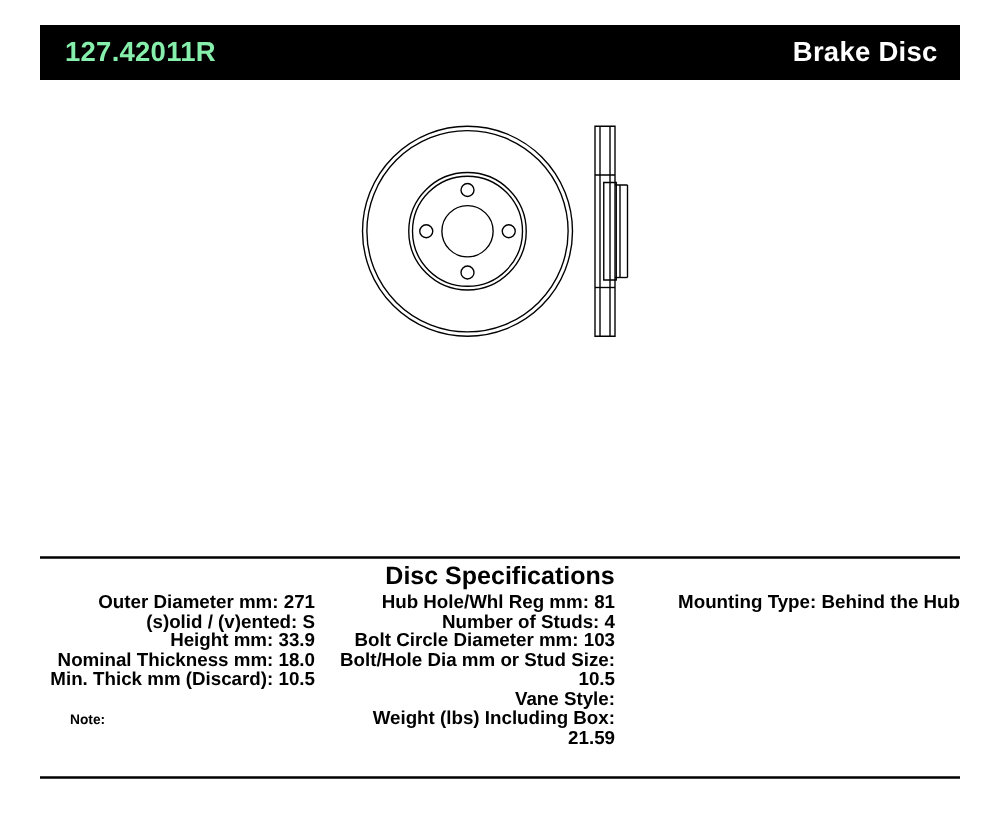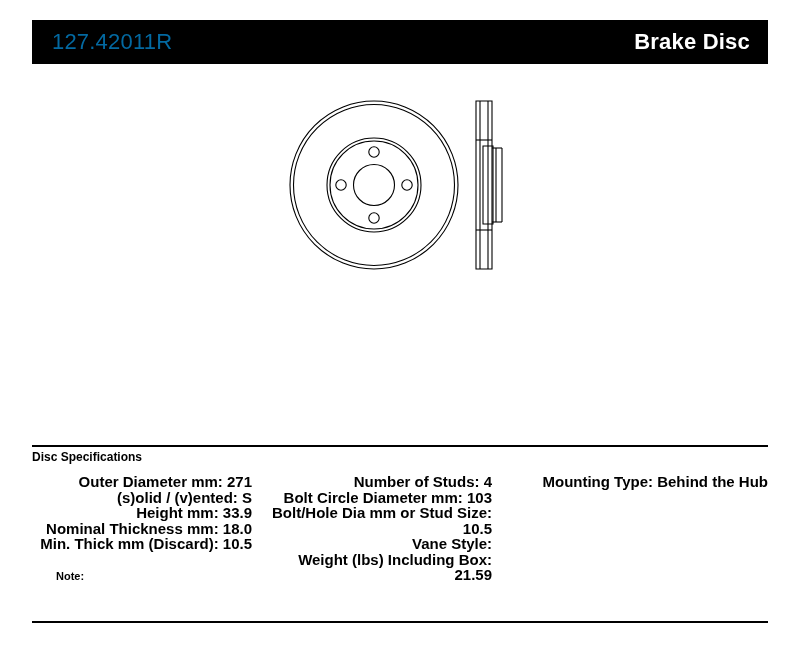--- a/index.html
+++ b/index.html
@@ -32,23 +32,23 @@
     width: 736px;
     height: 44px;
     background: #000000;
     display: flex;
     align-items: center;
     justify-content: space-between;
     box-sizing: border-box;
     padding: 0 18px 0 20px;
   }
   .header-part {
-    color: #0369a1;
+    color: #86efac;
     font-size: 22px;
-    font-weight: normal;
+    font-weight: bold;
     letter-spacing: 0.2px;
     line-height: 1;
   }
   .header-title {
     color: #ffffff;
     font-size: 22px;
     font-weight: bold;
     letter-spacing: 0.2px;
     line-height: 1;
   }
@@ -75,21 +75,22 @@
     top: 621px;
     width: 736px;
     height: 2px;
     background: #000000;
   }
   .spec-title {
     position: absolute;
     left: 32px;
     top: 450px;
     width: 736px;
-    font-size: 12px;
+    text-align: center;
+    font-size: 20px;
     font-weight: bold;
   }
 
   .spec-cols {
     position: absolute;
     left: 32px;
     top: 474px;
     width: 736px;
     height: 110px;
   }
@@ -176,20 +177,21 @@
   <div class="spec-cols">
     <div class="col col-left">
       <div>Outer Diameter mm: 271</div>
       <div>(s)olid / (v)ented: S</div>
       <div>Height mm: 33.9</div>
       <div>Nominal Thickness mm: 18.0</div>
       <div>Min. Thick mm (Discard): 10.5</div>
     </div>
 
     <div class="col col-mid">
+      <div>Hub Hole/Whl Reg mm: 81</div>
       <div>Number of Studs: 4</div>
       <div>Bolt Circle Diameter mm: 103</div>
       <div>Bolt/Hole Dia mm or Stud Size: 10.5</div>
       <div>Vane Style:</div>
       <div>Weight (lbs) Including Box: 21.59</div>
     </div>
 
     <div class="col col-right">
       <div>Mounting Type: Behind the Hub</div>
     </div>

